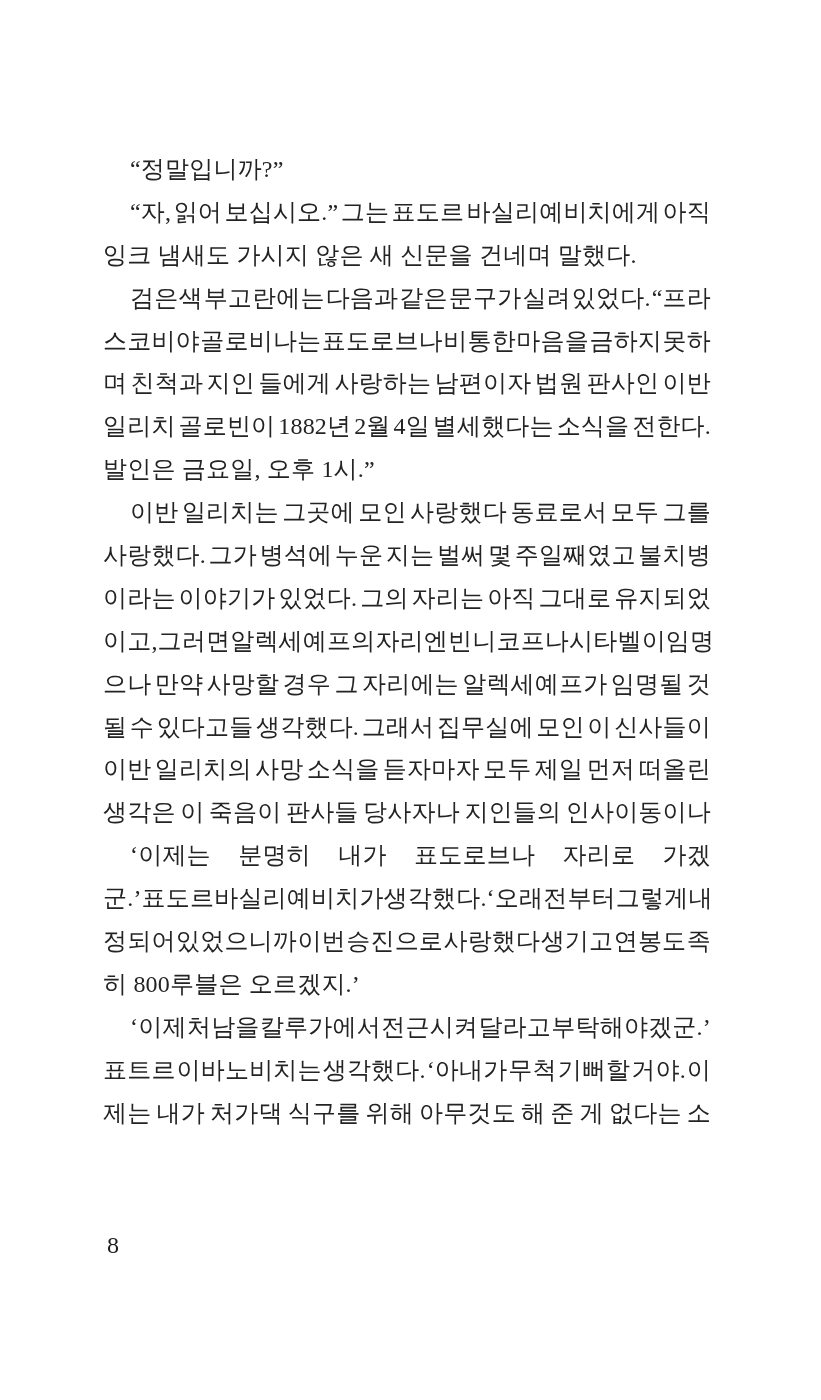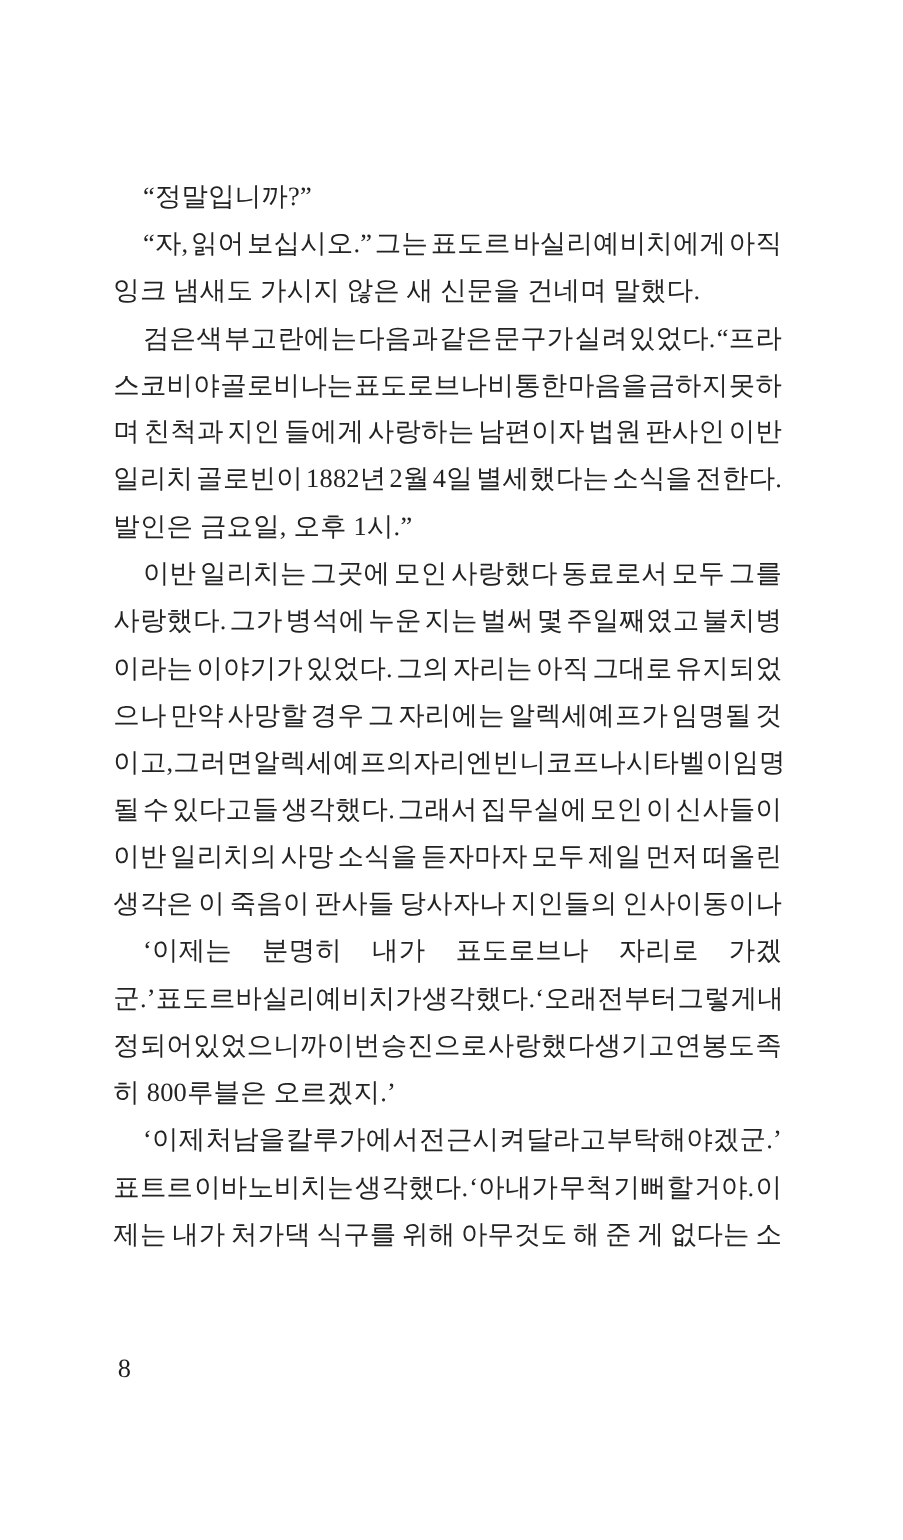--- a/index.html
+++ b/index.html
@@ -15,21 +15,21 @@
     position:relative;
     font-family:"Liberation Serif","DejaVu Serif",serif;
     overflow:hidden;
   }
   .book-page{
     position:absolute; inset:0;
     background:var(--paper);
   }
   .text-block{
     position:absolute;
-    left:103px; top:158px;
+    left:103px; top:148px;
     width:608px;
     color:var(--ink);
   }
   .line{
     height:42.9px;
     font-size:24px;
     color:var(--ink);
     letter-spacing:0.2px;
   }
   .line.plain{
@@ -137,38 +137,38 @@
         <span>이라는</span>
         <span>이야기가</span>
         <span>있었다.</span>
         <span>그의</span>
         <span>자리는</span>
         <span>아직</span>
         <span>그대로</span>
         <span>유지되었</span>
       </div>
       <div class="line justify">
+        <span>이고,</span>
+        <span>그러면</span>
+        <span>알렉세예프의</span>
+        <span>자리엔</span>
+        <span>빈니코프나</span>
+        <span>시타벨이</span>
+        <span>임명</span>
+      </div>
+      <div class="line justify">
         <span>으나</span>
         <span>만약</span>
         <span>사망할</span>
         <span>경우</span>
         <span>그</span>
         <span>자리에는</span>
         <span>알렉세예프가</span>
         <span>임명될</span>
         <span>것</span>
-      </div>
-      <div class="line justify">
-        <span>이고,</span>
-        <span>그러면</span>
-        <span>알렉세예프의</span>
-        <span>자리엔</span>
-        <span>빈니코프나</span>
-        <span>시타벨이</span>
-        <span>임명</span>
       </div>
       <div class="line justify">
         <span>될</span>
         <span>수</span>
         <span>있다고들</span>
         <span>생각했다.</span>
         <span>그래서</span>
         <span>집무실에</span>
         <span>모인</span>
         <span>이</span>

